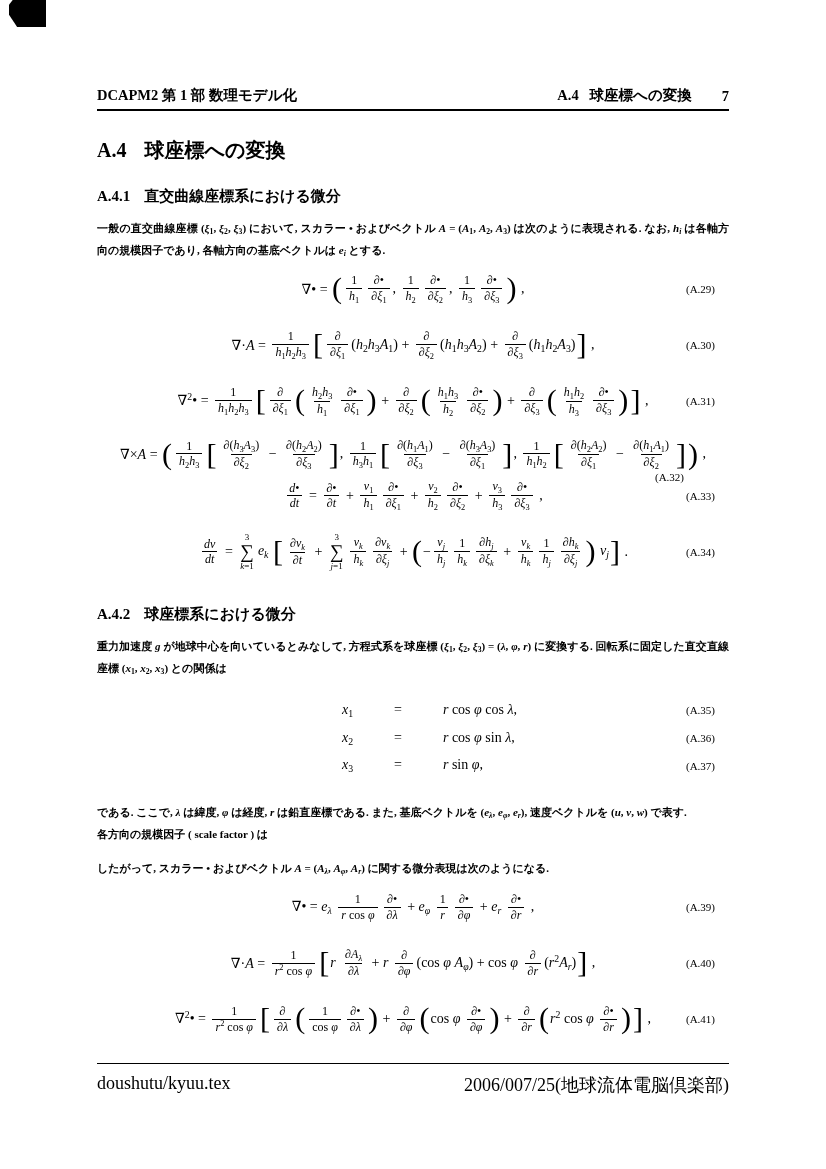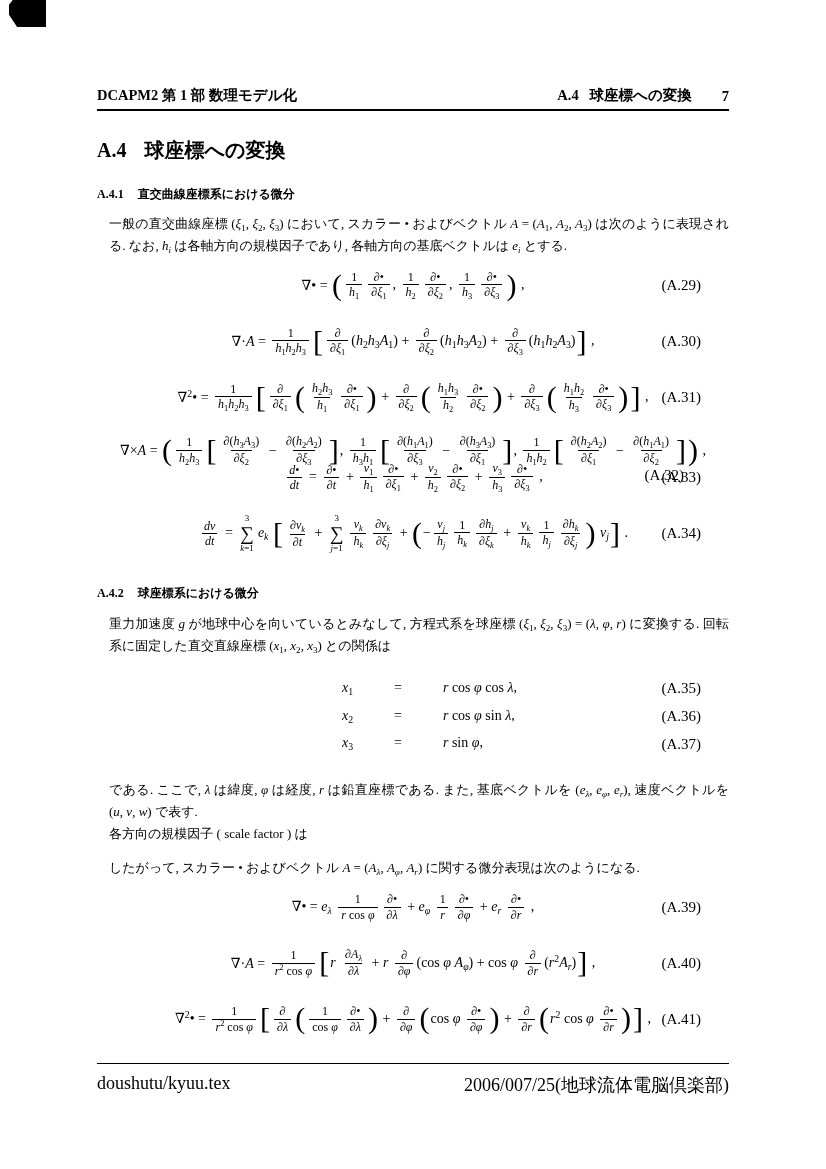--- a/index.html
+++ b/index.html
@@ -10,42 +10,42 @@
                clip-path:polygon(10% 0,100% 0,100% 100%,22% 100%,0 55%,0 18%);}
   .page{box-sizing:border-box;width:632px;height:1169px;margin-left:97px;
         padding-top:86px;padding-bottom:72px;display:flex;flex-direction:column;position:relative;}
   header.hd{display:flex;justify-content:space-between;align-items:flex-end;
             border-bottom:2px solid #000;padding-bottom:4px;font-weight:bold;font-size:14.5px;}
   .h-right{display:flex;align-items:flex-end;}
   .h-sec{white-space:pre;}
   .h-page{margin-left:30px;}
   h1.sec{font-size:20px;font-weight:bold;margin:27px 0 0 0;line-height:1.2;}
   h1.sec .num{margin-right:18px;}
-  h2.ssec{font-size:12px;font-weight:bold;margin:25px 0 0 0;line-height:1.2;}
+  h2.ssec{font-size:15px;font-weight:bold;margin:25px 0 0 0;line-height:1.2;}
   h2.ssec .num{margin-right:14px;}
-  p.body{font-size:13px;line-height:22px;margin:12px 0 0 12px;text-align:justify;}
+  p.body{font-size:11px;line-height:22px;margin:12px 0 0 0;text-align:justify;font-weight:bold;}
   p.body.cont{margin-top:0;}
   
   .it{font-style:italic;}
   .rm{font-style:normal;}
   .mt{white-space:pre;}
   .sub{font-size:70%;vertical-align:-0.3em;line-height:1;}
   .sup{font-size:70%;vertical-align:0.55em;line-height:1;}
   .frac{display:inline-flex;flex-direction:column;align-items:center;margin:0 3px;
         font-size:12px;line-height:1.2;text-align:center;}
   .frac .num{padding:0 3px;}
   .frac .den{border-top:1px solid #000;padding:0 3px;}
   .big{font-size:215%;font-weight:300;line-height:0.85;margin:0 1px;}
   .sum{display:inline-flex;flex-direction:column;align-items:center;line-height:1;margin:0 4px;}
   .sum .sg{font-size:19px;line-height:1;}
   .sum .sl{font-size:9px;line-height:1.2;}
   .eq{position:relative;display:flex;justify-content:center;align-items:center;
       margin:9px 0;font-size:14px;min-height:38px;}
   .eq .row{display:flex;align-items:center;}
-  .eq-label{position:absolute;right:28px;top:50%;transform:translateY(-50%);font-size:15px;}
+  .eq-label{position:absolute;right:14px;top:50%;transform:translateY(-50%);font-size:11px;}
   .eq.below{display:block;min-height:0;margin-bottom:4px;}
   .eq.below .row{justify-content:center;}
   .eq.below .eq-label{position:static;transform:none;display:block;text-align:right;margin:0 45px 0 0;}
   .eq.slim{min-height:24px;}
   .eqnarray{margin:12px 0 4px 0;}
   .eqn-row{position:relative;display:flex;justify-content:center;align-items:baseline;
            margin:11px 0;font-size:14px;gap:30px;}
   .eqn-lhs{width:130px;text-align:right;}
   .eqn-rel{margin:0 11px;}
   .eqn-rhs{width:160px;text-align:left;}

